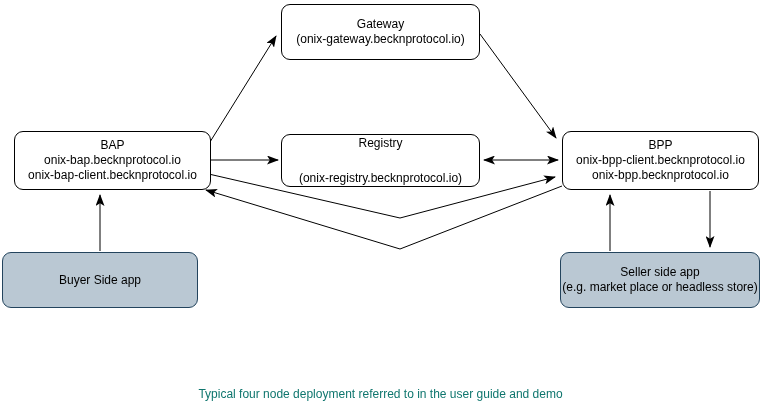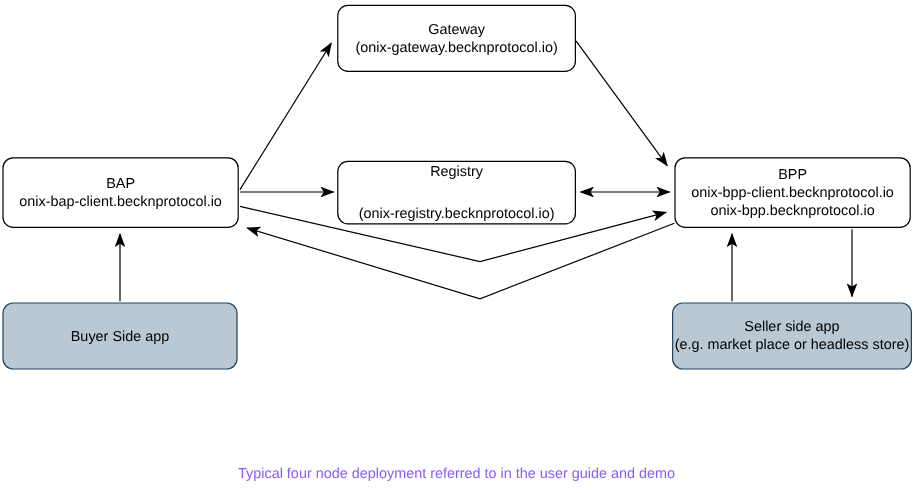--- a/index.html
+++ b/index.html
@@ -34,33 +34,33 @@
     color: #000;
     padding: 2px 4px;
   }
   .node.app {
     background: var(--app-fill, #bac8d3);
     border-color: var(--app-stroke, #23445d);
   }
   .node .line { white-space: nowrap; }
 
   #node-gateway  { left: 281px; top: 4px;   width: 199px; height: 56px; }
-  #node-bap      { left: 2px;   top: 131px; width: 197px; height: 59px; }
+  #node-bap      { left: 14px;   top: 131px; width: 197px; height: 59px; }
   #node-registry { left: 281px; top: 134px; width: 199px; height: 53px; gap: 20px; }
   #node-bpp      { left: 562px; top: 131px; width: 197px; height: 59px; }
   #node-buyer    { left: 2px;   top: 252px; width: 196px; height: 56px; }
   #node-seller   { left: 560px; top: 252px; width: 200px; height: 56px; }
 
   .caption {
     position: absolute;
     left: 0; right: 0;
     top: 387px;
     text-align: center;
     font-size: 12px;
-    color: #8b5cf6;
+    color: #0f766e;
   }
 </style>
 </head>
 <body>
 
 <div id="canvas">
 
   <svg id="edges" viewBox="0 0 761 411" xmlns="http://www.w3.org/2000/svg">
     <defs>
       <marker id="ah-end" viewBox="0 0 12 9" refX="11" refY="4.5" markerWidth="12" markerHeight="9" orient="auto">
@@ -83,20 +83,21 @@
     </g>
   </svg>
 
   <div id="node-gateway" class="node">
     <div class="line">Gateway</div>
     <div class="line">(onix-gateway.becknprotocol.io)</div>
   </div>
 
   <div id="node-bap" class="node">
     <div class="line">BAP</div>
+    <div class="line">onix-bap.becknprotocol.io</div>
     <div class="line">onix-bap-client.becknprotocol.io</div>
   </div>
 
   <div id="node-registry" class="node">
     <div class="line">Registry</div>
     <div class="line">(onix-registry.becknprotocol.io)</div>
   </div>
 
   <div id="node-bpp" class="node">
     <div class="line">BPP</div>

